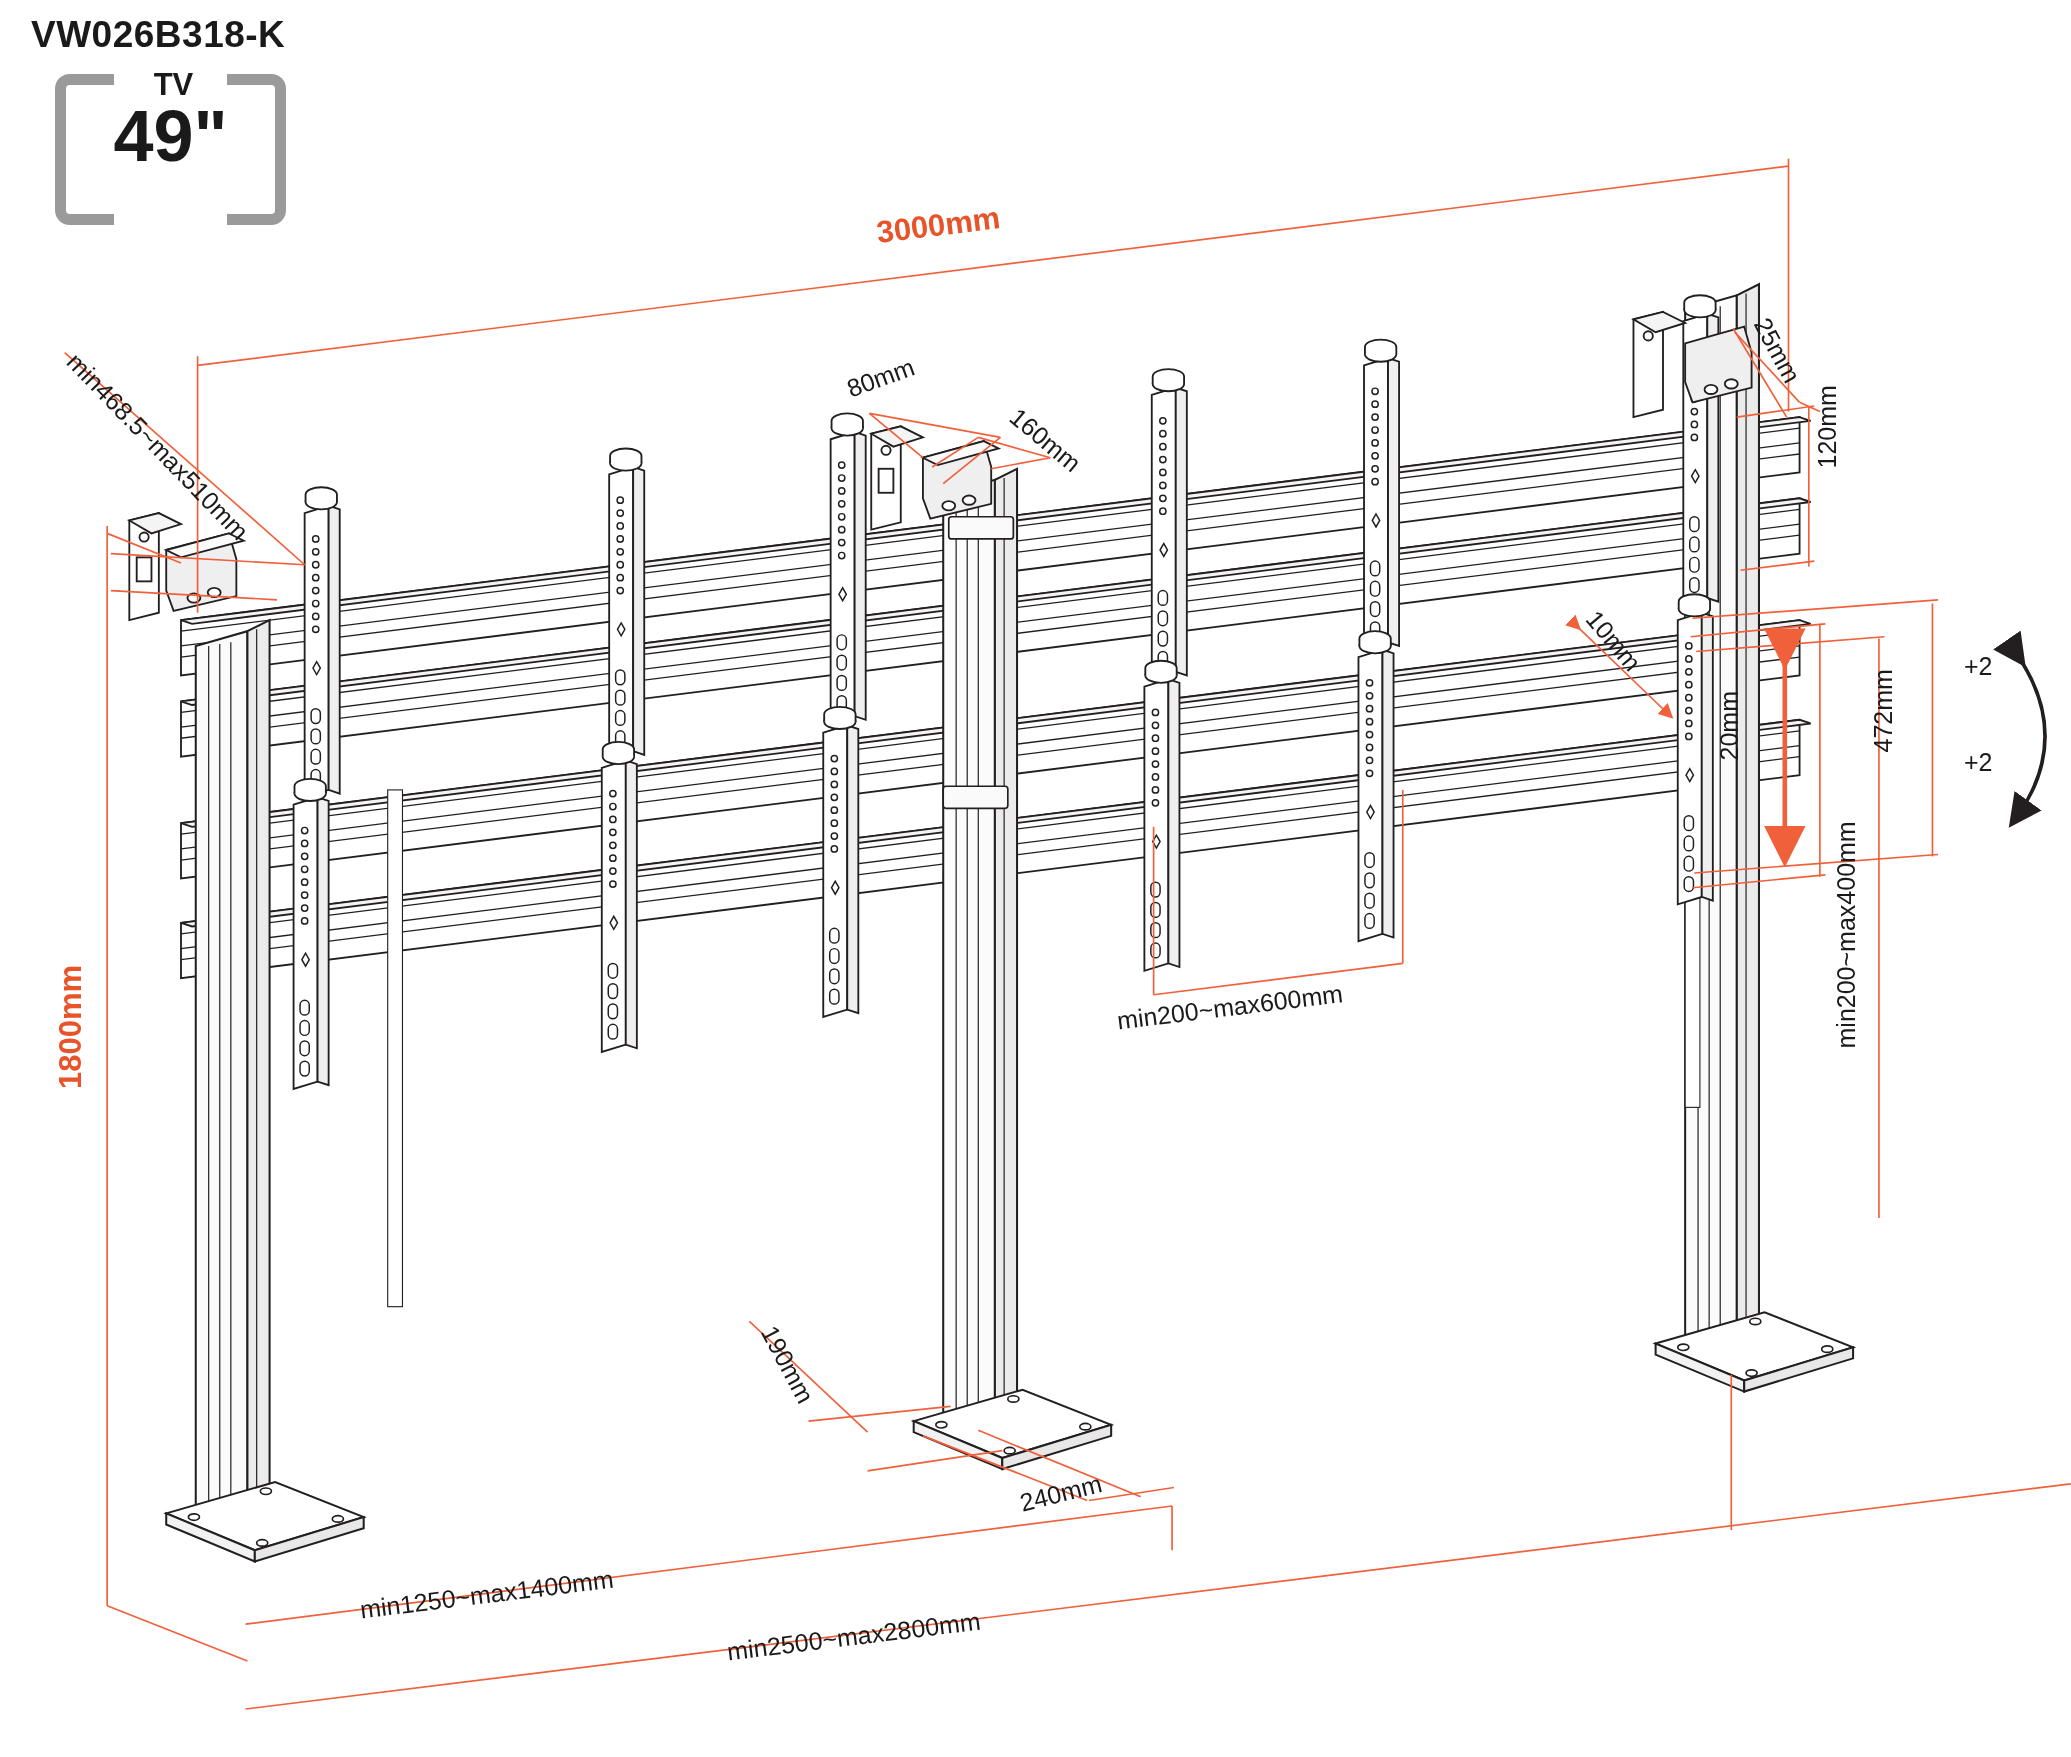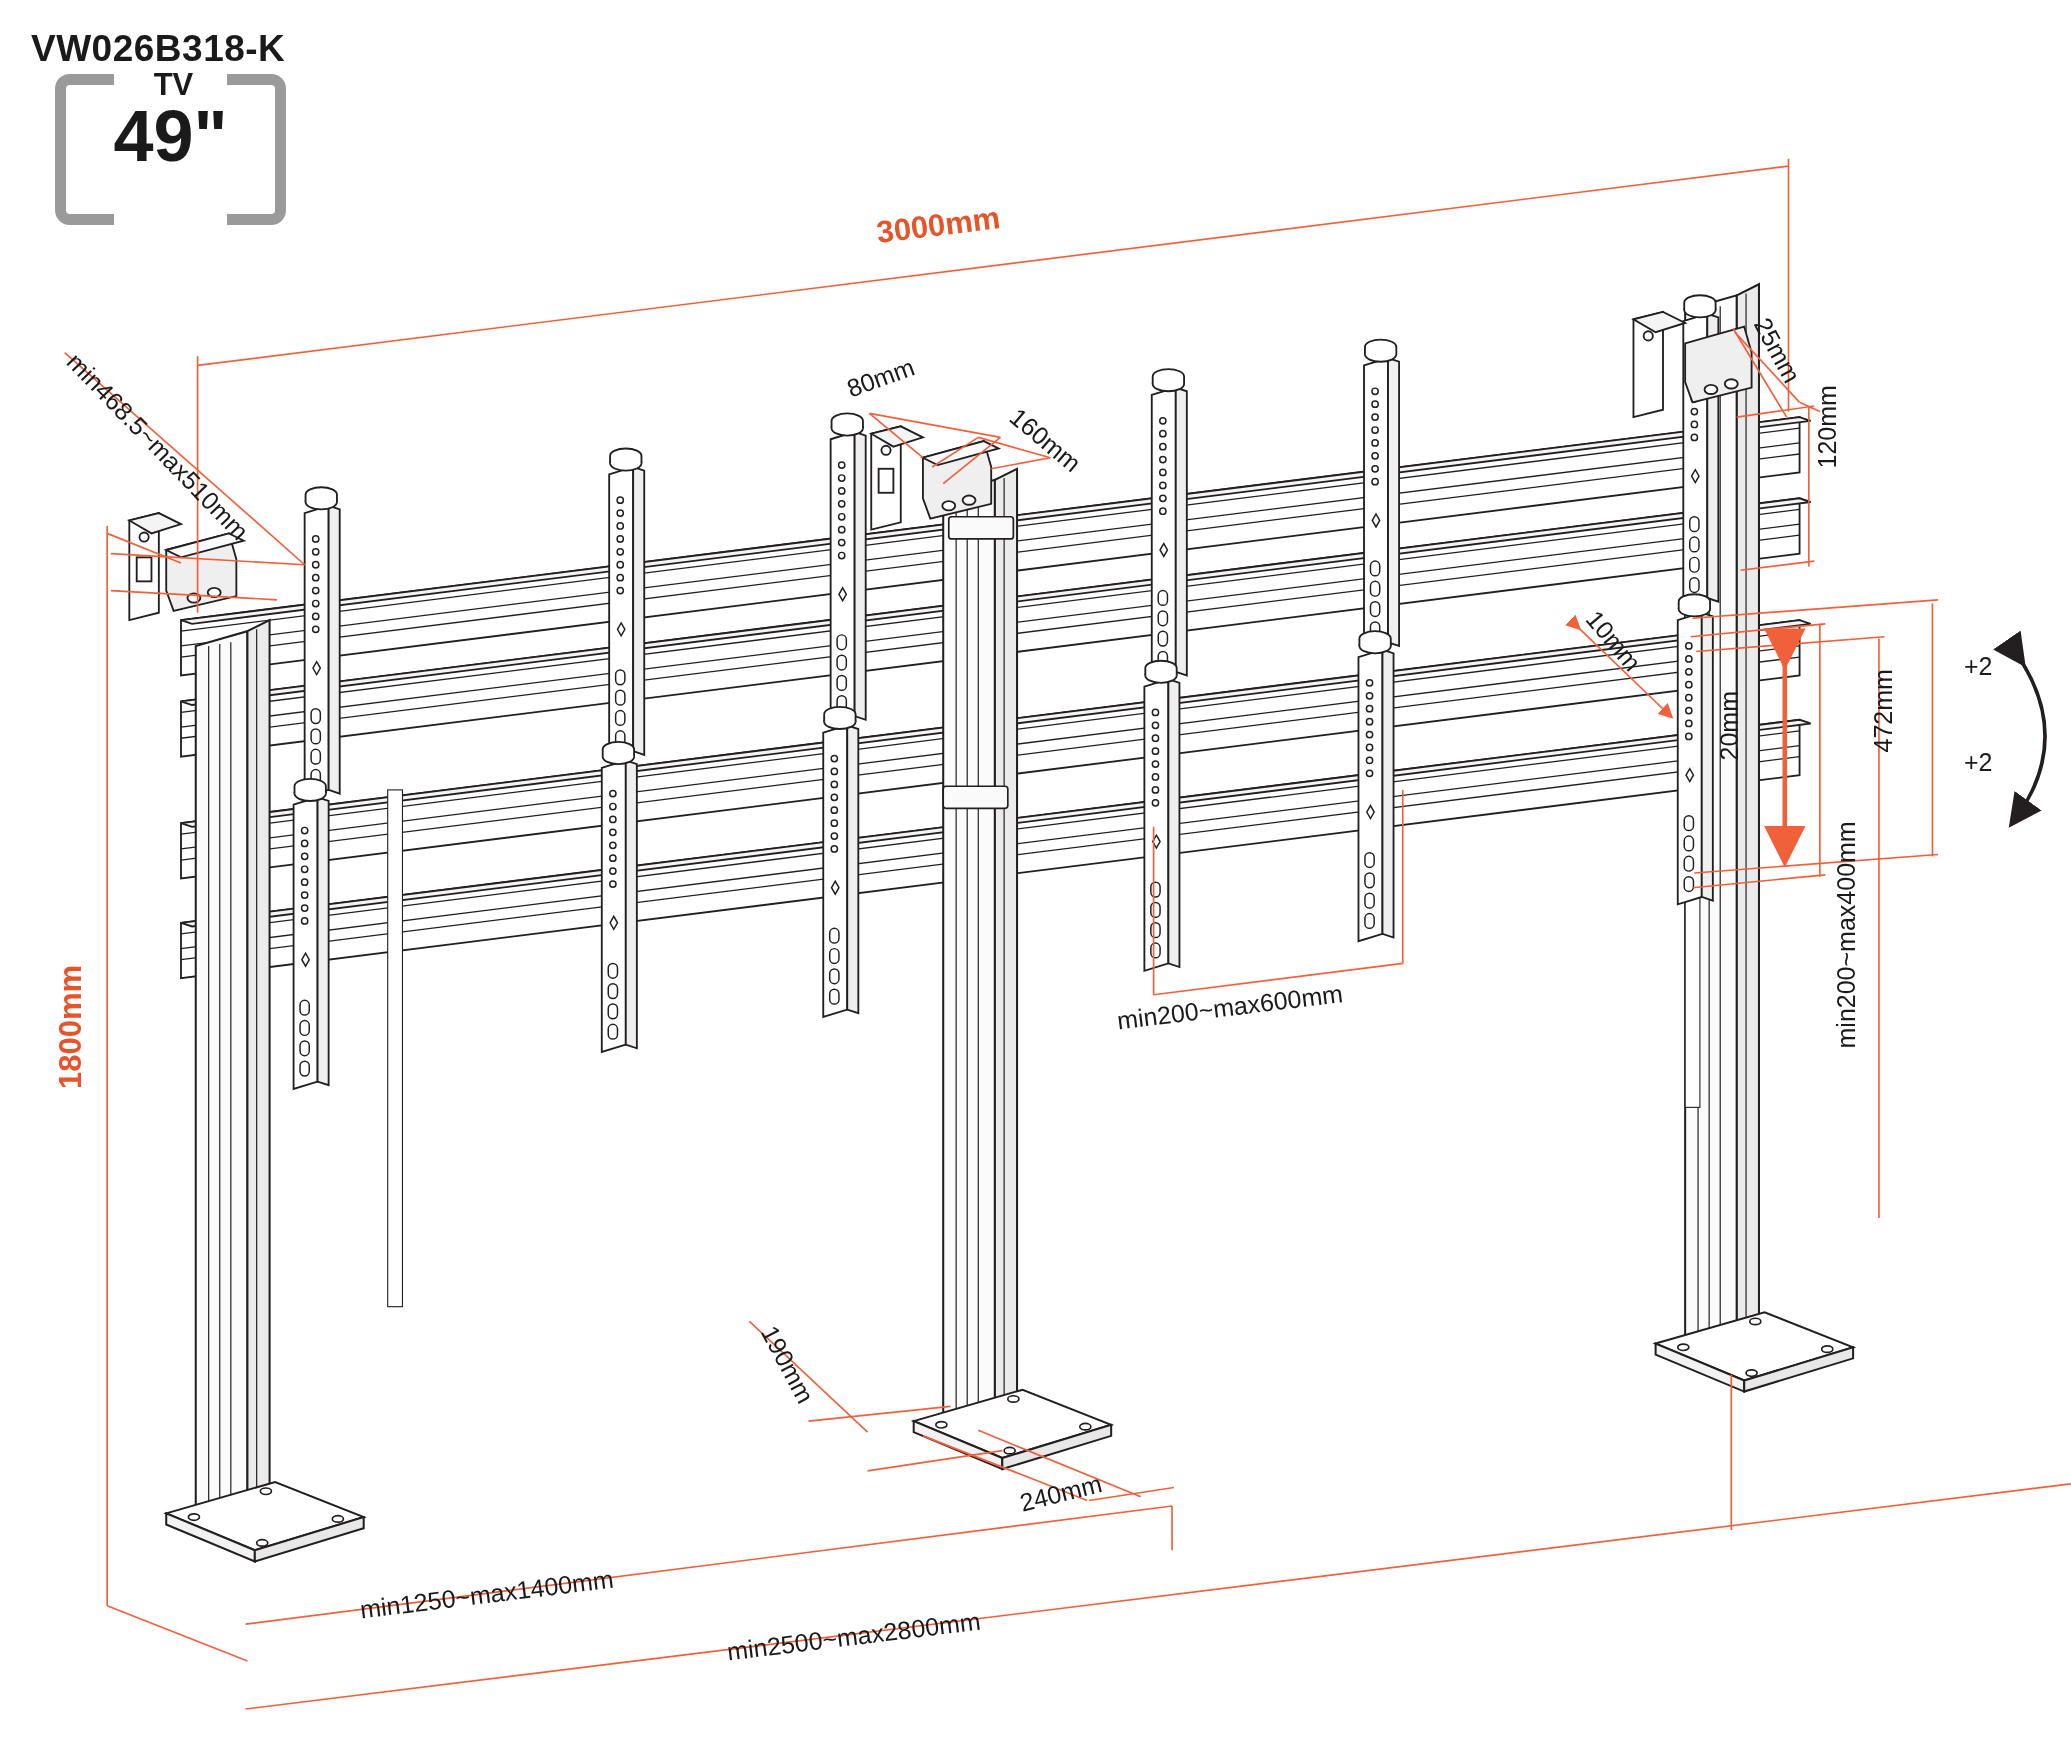--- a/index.html
+++ b/index.html
@@ -1,21 +1,21 @@
 <!DOCTYPE html>
 <html style="font-size:14.8px"><head>
 <meta charset="utf-8">
 <style>
   html,body{margin:0;padding:0;background:#ffffff;}
   body{font-family:"Liberation Sans","DejaVu Sans",sans-serif;}
   #page{position:relative;width:2071px;height:1757px;background:#fff;overflow:hidden;}
 
   
   .model-code{
-    position:absolute;left:31px;top:28px;
+    position:absolute;left:31px;top:14px;
     font-size:37px;font-weight:bold;color:#1a1a1a;letter-spacing:0.5px;
   }
   .tv-badge{position:absolute;left:55px;top:74px;width:231px;height:129px;}
   .tv-badge .brk{
     position:absolute;top:0;width:48px;height:129px;
     border:11px solid #9a9a9a;
   }
   .tv-badge .brk.l{left:0;border-right:none;border-radius:14.8px 0 0 14.8px;}
   .tv-badge .brk.r{right:0;border-left:none;border-radius:0 14.8px 14.8px 0;}
   .tv-badge .tvlabel{

